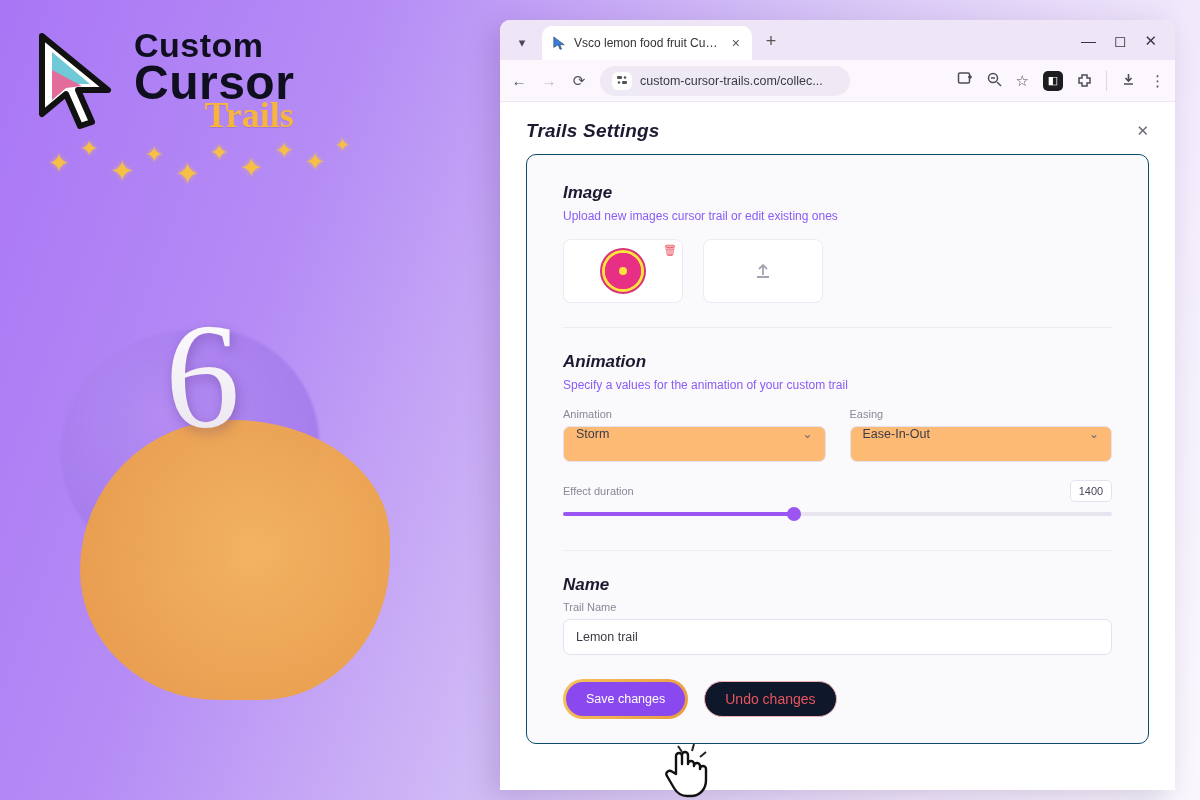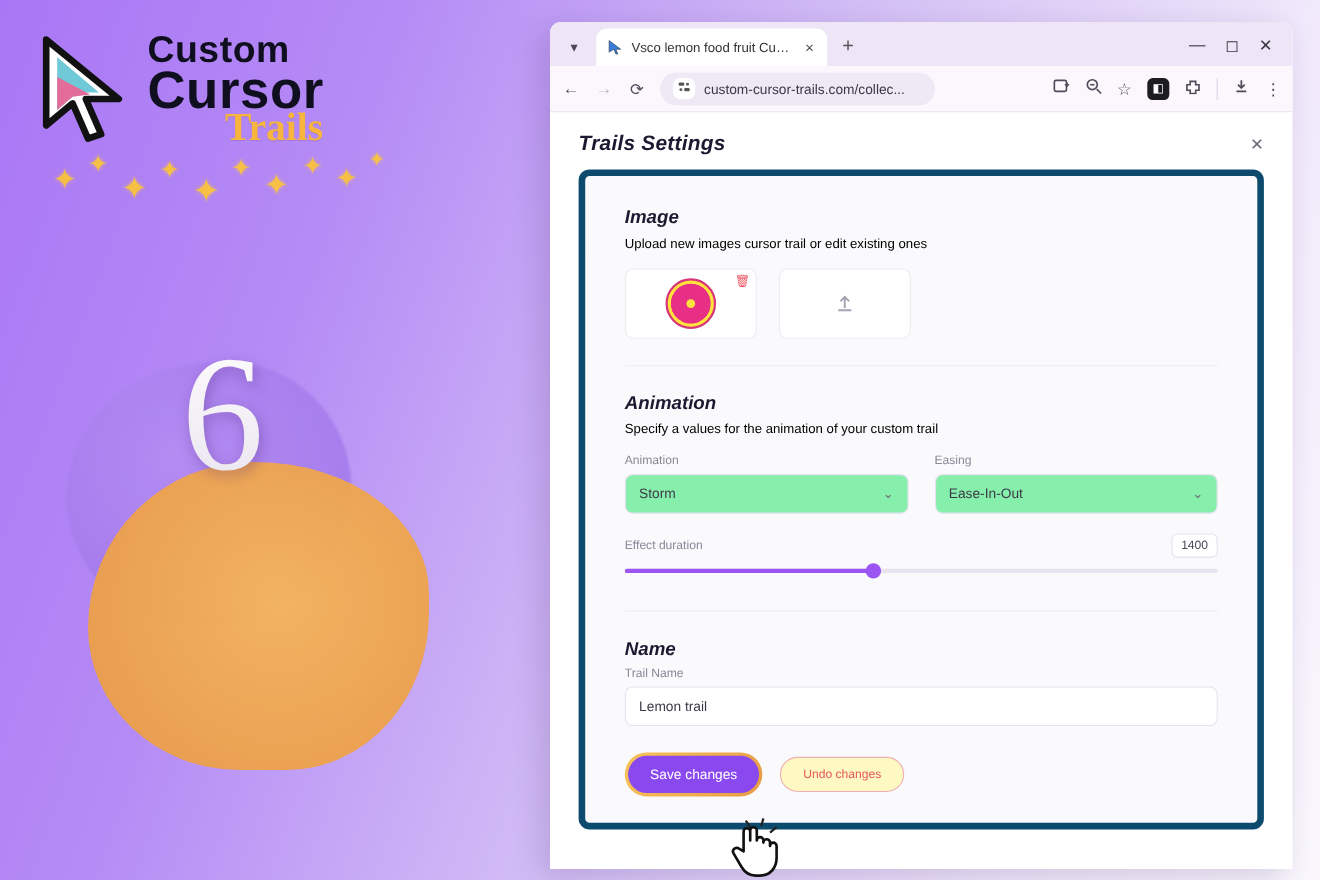--- a/index.html
+++ b/index.html
@@ -49,23 +49,23 @@
 .toolbar .right { margin-left:auto; display:flex; align-items:center; gap:14px; color:#4f4b5a; font-size:15px;}
 .toolbar .ext-badge { width:20px; height:20px; border-radius:5px; background:#1d1c20; color:#fff; font-size:11px; display:flex;align-items:center;justify-content:center;}
 .vline { width:1px; height:20px; background:#dcd6e6;}
 
 
 .page { padding:18px 26px 26px 26px; height:calc(100% - 82px); overflow:hidden; }
 .page-head { display:flex; align-items:center; justify-content:space-between; margin-bottom:12px;}
 .page-title { font-size:19px; font-weight:800; color:#1b1a30; font-style:italic; letter-spacing:0.2px;}
 .close-x { color:#6b6878; font-size:15px;}
 
-.panel { background:#faf9fb; border:6px solid #0c4a6e; border-radius:10px; padding:28px 36px 24px;}
+.panel { background:#faf9fb; border:1px solid #0c4a6e; border-radius:10px; padding:28px 36px 24px;}
 .sect-h { font-size:17px; font-weight:800; color:#1b1a30; font-style:italic; margin-bottom:6px;}
-.sect-sub { font-size:12px; color:#000000; margin-bottom:16px;}
+.sect-sub { font-size:12px; color:#8b5cf6; margin-bottom:16px;}
 
 .img-row { display:flex; gap:20px; }
 .img-card { width:120px; height:64px; background:#fff; border:1px solid #eeeaf3; border-radius:8px; position:relative; display:flex; align-items:center; justify-content:center;}
 .lemon { width:46px; height:46px; border-radius:50%; background:#ffe23c; border:2px solid #d8347a; display:flex; align-items:center; justify-content:center; position:relative;}
 .lemon-inner { width:36px; height:36px; border-radius:50%; background:#e82f86; position:relative; overflow:hidden;}
 .lemon-inner::before{ content:""; position:absolute; inset:0; background:
   conic-gradient(from 0deg, #e82f86 0 30deg, #fff0 30deg 33deg, #e82f86 33deg 60deg, #fff0 60deg 63deg,
   #e82f86 63deg 90deg, #fff0 90deg 93deg, #e82f86 93deg 120deg, #fff0 120deg 123deg,
   #e82f86 123deg 150deg, #fff0 150deg 153deg, #e82f86 153deg 180deg, #fff0 180deg 183deg,
   #e82f86 183deg 210deg, #fff0 210deg 213deg, #e82f86 213deg 240deg, #fff0 240deg 243deg,
@@ -73,36 +73,36 @@
   #e82f86 303deg 330deg, #fff0 330deg 333deg, #e82f86 333deg 360deg);}
 .lemon-inner::after{content:"";position:absolute; left:50%; top:50%; width:8px; height:8px; margin:-4px; border-radius:50%; background:#ffe23c;}
 .del-ico { position:absolute; right:5px; top:4px; font-size:11px; color:#e94f5c;}
 
 .upload-tile { color:#a8a3b4; }
 .hr { border:none; border-top:1px solid #eeeaf3; margin:24px 0; }
 
 .two-col { display:flex; gap:24px; }
 .field { flex:1; }
 .label-sm { font-size:11px; color:#8c8799; margin-bottom:6px; display:block;}
-.select { height:36px; background:#86efac; border:1px solid #e6e1ef; border-radius:7px; display:flex; align-items:center; padding:0 12px; font-size:12.5px; color:#3c3a48; justify-content:space-between;}
+.select { height:36px; background:#fdba74; border:1px solid #e6e1ef; border-radius:7px; display:flex; align-items:flex-start; padding:0 12px; font-size:12.5px; color:#3c3a48; justify-content:space-between;}
 .select .chev { color:#6d6a7a; font-size:12px;}
 
 .slider-head { display:flex; justify-content:space-between; align-items:center; margin-top:18px;}
 .valbox { width:42px; height:22px; background:#fff; border:1px solid #e6e1ef; border-radius:5px; font-size:11px; color:#4a4756; display:flex; align-items:center; justify-content:center;}
 .slider { position:relative; height:24px; }
 .track { position:absolute; left:0; right:0; top:50%; height:4px; margin-top:-2px; background:#e8e4ef; border-radius:3px;}
 .fill { position:absolute; left:0; top:50%; height:4px; margin-top:-2px; background:#9a55f2; border-radius:3px;}
 .thumb { position:absolute; top:50%; width:14px; height:14px; margin-top:-7px; margin-left:-7px; background:#9a55f2; border-radius:50%;}
 
 .name-input { height:36px; background:#fff; border:1px solid #e6e1ef; border-radius:7px; padding:0 12px; font-size:12.5px; color:#3c3a48; display:flex; align-items:center;}
 
 .btn-row { display:flex; gap:16px; margin-top:24px; align-items:center;}
 .save-wrap { padding:3px; border-radius:24px; background:linear-gradient(120deg,#f6c35a,#e89b43); display:inline-block;}
 .btn-save { background:#8a49ef; color:#ffffff; border:none; border-radius:21px; padding:10px 20px; font-size:12.5px;}
-.btn-undo { background:#fef9c3; color:#e7555d; border:1.5px solid #efb0b5; border-radius:21px; padding:9px 20px; font-size:11px;}
+.btn-undo { background:#0f172a; color:#e7555d; border:1.5px solid #efb0b5; border-radius:21px; padding:9px 20px; font-size:14px;}
 
 .hand-cursor { position:absolute; left:660px; top:740px; pointer-events:none; }
 </style>
 </head>
 <body>
 
 <div class="canvas">
 
   <div class="logo-block">
     <div class="logo-row">

